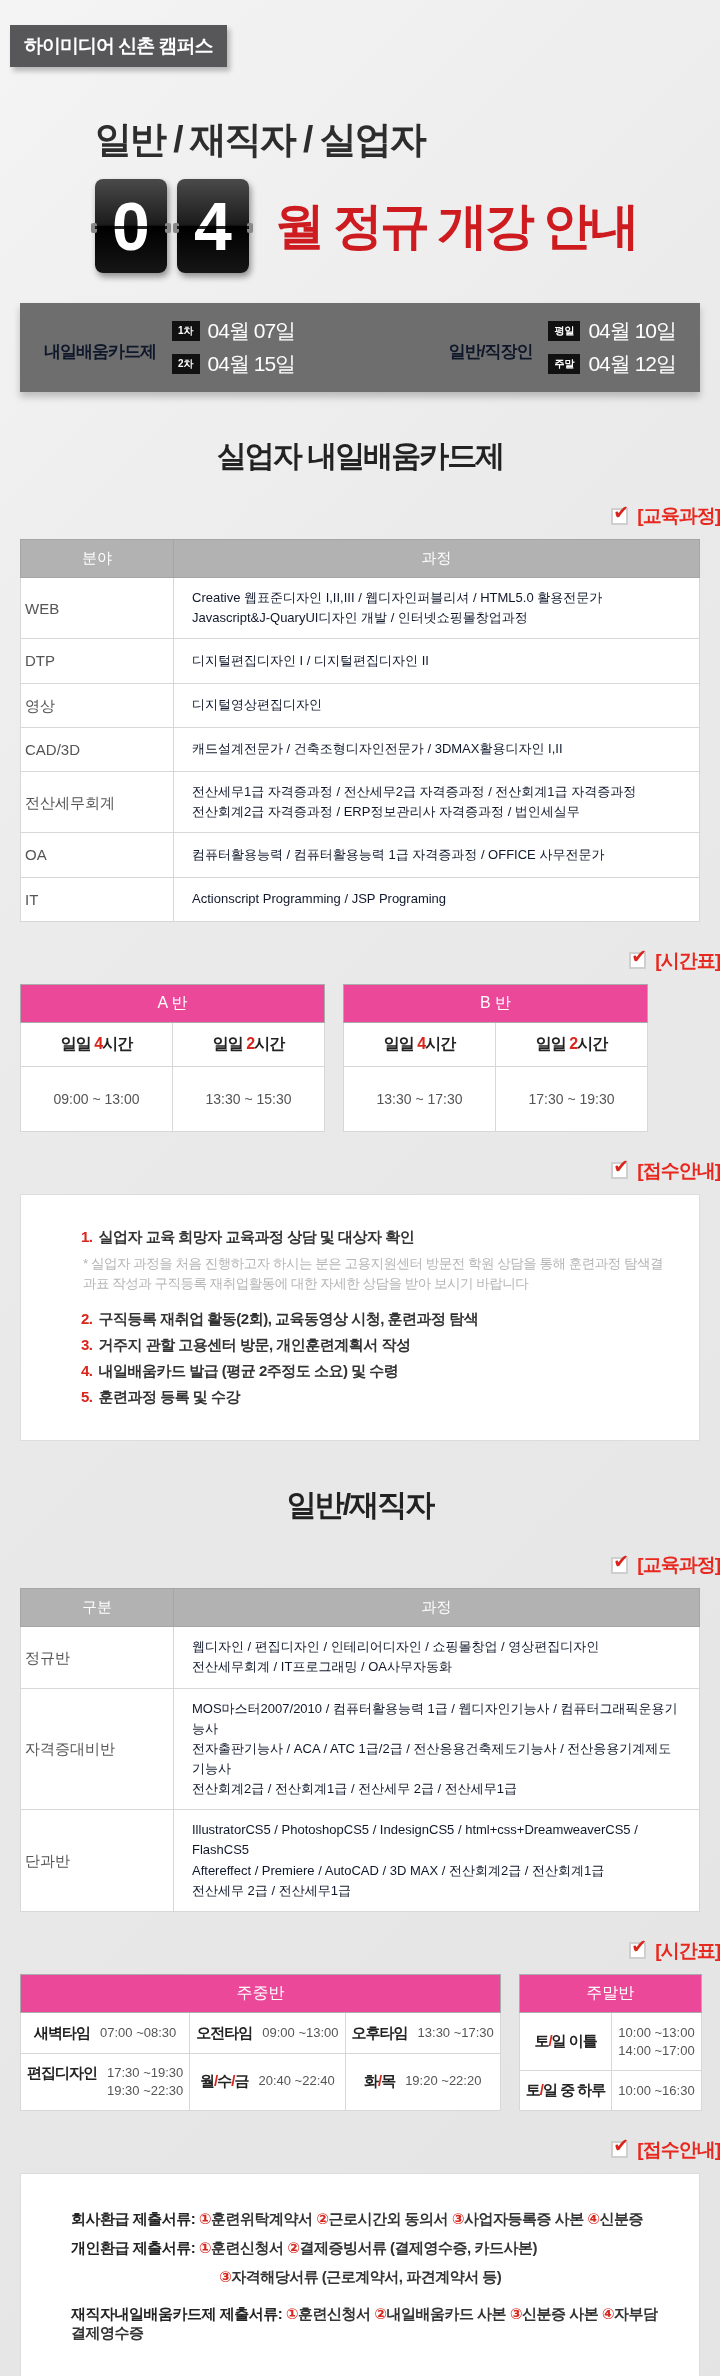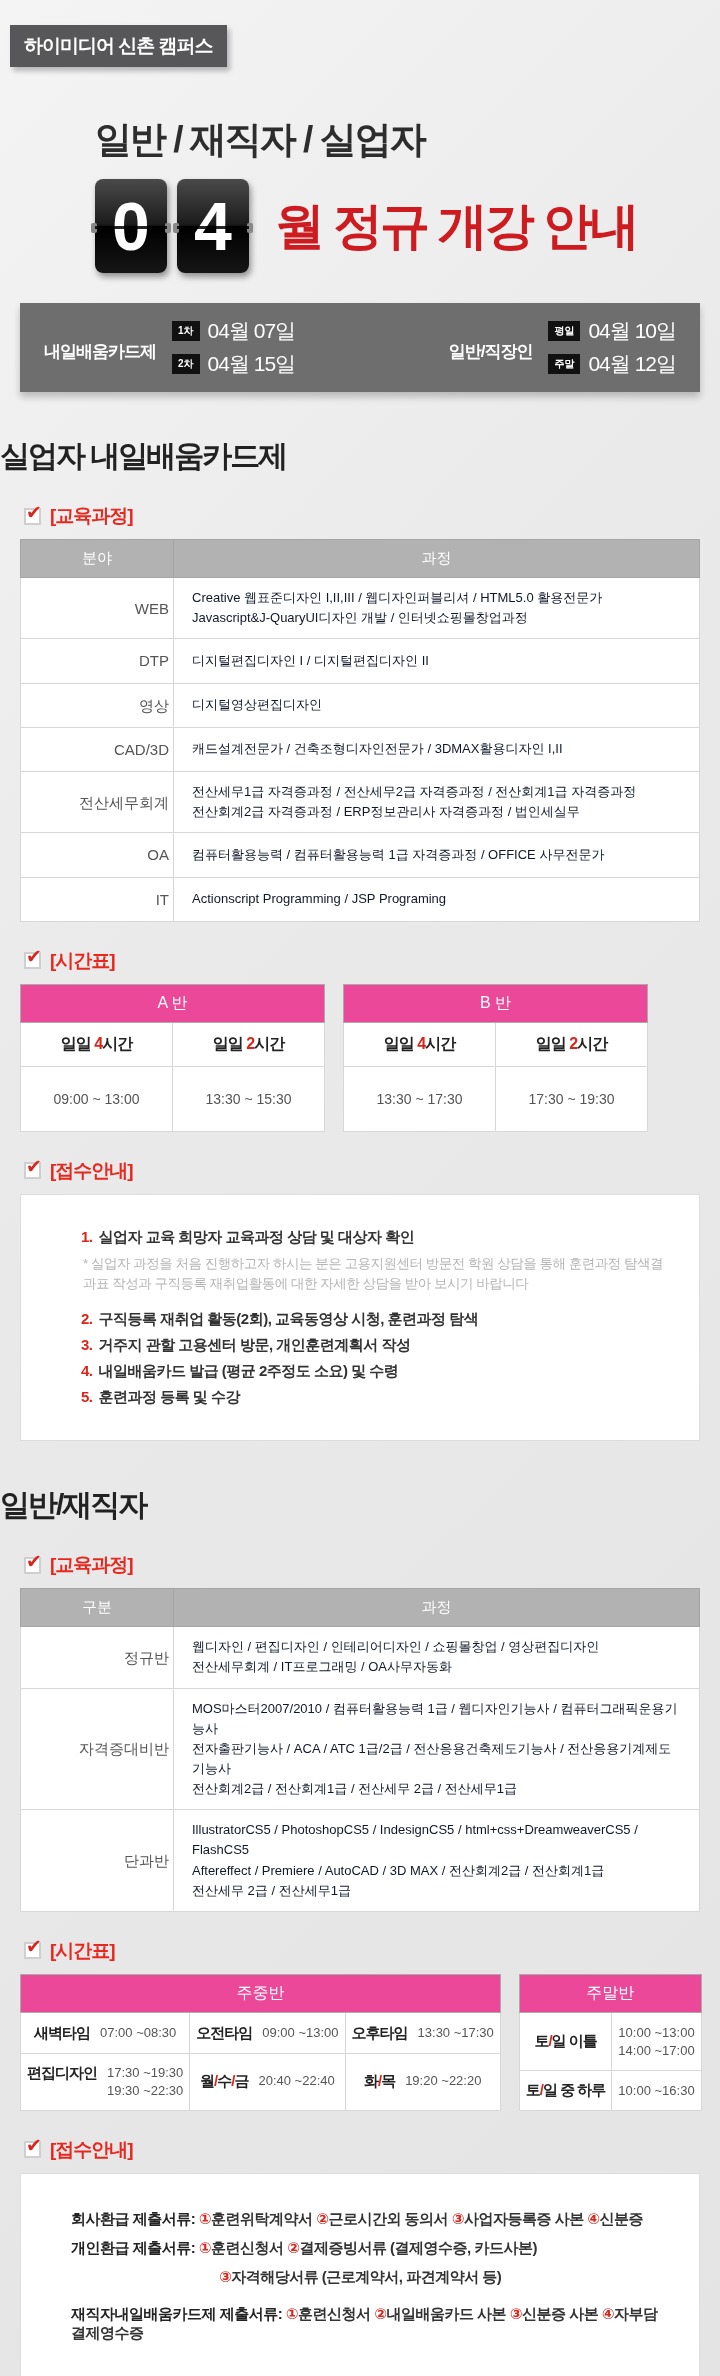--- a/index.html
+++ b/index.html
@@ -22,42 +22,42 @@
     box-shadow:2px 4px 6px rgba(0,0,0,.4);}
   .flip::after{content:"";position:absolute;left:0;right:0;top:50%;height:3px;background:rgba(0,0,0,.85);}
   .flip::before{content:"";position:absolute;left:-4px;top:44px;width:6px;height:10px;background:#888;border-radius:2px;
     box-shadow:74px 0 0 #888;}
   .title-red{font-size:50px;font-weight:bold;color:#cd1b20;letter-spacing:-3px;margin-left:16px;}
 
   
   .date-bar{margin:30px 20px 0;background:#6e6e6e;display:flex;align-items:center;
     padding:14px 24px;box-shadow:0 5px 7px rgba(0,0,0,.22);}
   .db-group{display:flex;align-items:center;}
-  .db-label{color:#ffffff;font-size:17px;font-weight:bold;letter-spacing:-1px;margin-right:16px;margin-top:8px;}
+  .db-label{color:#0f172a;font-size:17px;font-weight:bold;letter-spacing:-1px;margin-right:16px;margin-top:8px;}
   .db-rows{display:flex;flex-direction:column;gap:5px;}
   .db-row{display:flex;align-items:center;gap:8px;}
   .db-badge{background:#111;color:#fff;font-size:10px;font-weight:bold;padding:3px 6px;}
   .db-date{color:#fff;font-size:21px;letter-spacing:-1px;}
   .db-right{margin-left:auto;}
 
   
-  .section-title{font-size:30px;font-weight:bold;color:#222;
+  .section-title{text-align:center;font-size:30px;font-weight:bold;color:#222;
     letter-spacing:-2px;margin:44px 0 6px;}
-  .label-row{display:flex;align-items:center;margin:26px 0 10px 24px;}
+  .label-row{display:flex;align-items:center;margin:26px 0 10px 24px;justify-content:flex-end;}
   .checkbox{width:13px;height:13px;border:2px solid #cfcfcf;background:#fff;display:inline-block;
     position:relative;margin-right:9px;}
   .checkbox::after{content:"✔";color:#d9251c;font-weight:bold;font-size:19px;position:absolute;left:0;top:-9px;}
   .label-red{color:#e8281e;font-size:19px;font-weight:bold;letter-spacing:-1px;}
 
   
   table.course{width:680px;margin:0 20px;border-collapse:collapse;background:#fff;padding-left:46px;}
   table.course th{background:#b2b2b2;color:#fff;font-weight:normal;font-size:15px;padding:9px 6px;
     border:1px solid #a5a5a5;}
   table.course td{border:1px solid #d7d7d7;font-size:13px;color:#0f172a;padding:10px 18px;line-height:1.55;}
-  table.course td.field{text-align:right;color:#555;font-size:15px;width:140px;padding:10px 4px;}
+  table.course td.field{text-align:left;color:#555;font-size:15px;width:140px;padding:10px 4px;}
 
   
   .tt-wrap{display:flex;gap:18px;margin:0 20px;}
   table.tt{border-collapse:collapse;background:#fff;}
   table.tt th{background:#ec4899;color:#fff;font-weight:normal;font-size:16px;padding:8px 4px;border:1px solid #ababab;}
   table.tt td{border:1px solid #d7d7d7;text-align:center;}
   .tt-a td,.tt-b td{width:143px;margin-top:41px;}
   td.tt-label{font-size:16px;font-weight:bold;color:#222;padding:11px 4px;letter-spacing:-1px;}
   td.tt-time{font-size:14px;color:#555;padding:24px 4px;}
   table.tt-week td.w-cell{padding:10px 6px;}

